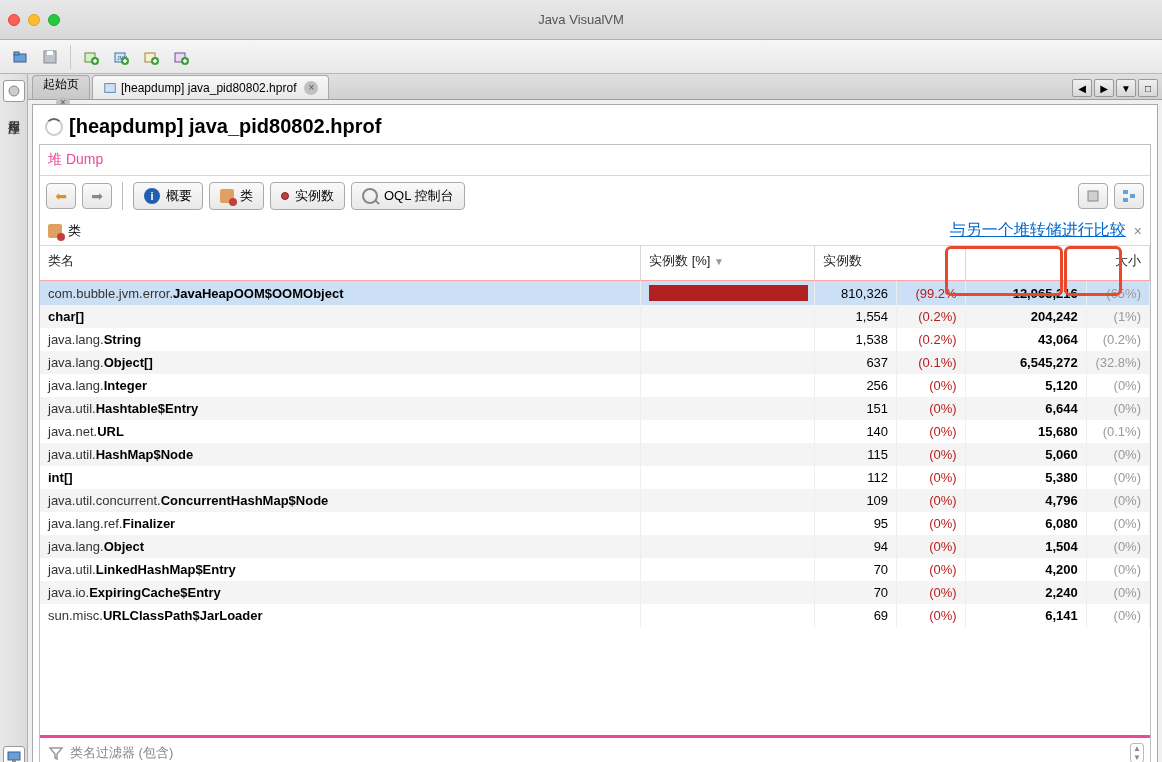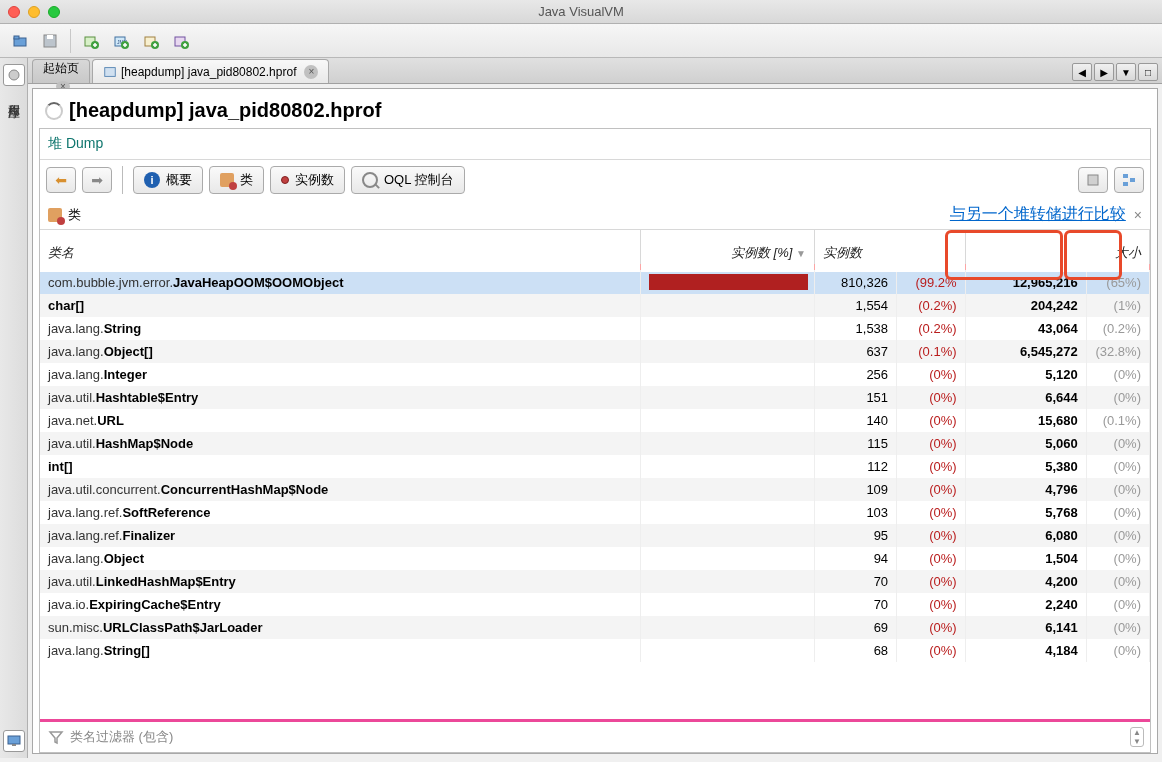--- a/index.html
+++ b/index.html
@@ -1,17 +1,17 @@
 <!DOCTYPE html>
 <html><head>
 <meta charset="utf-8">
 <style>
 * { box-sizing: border-box; margin: 0; padding: 0; }
 body { font-family: -apple-system, "Helvetica Neue", Arial, sans-serif; font-size: 13px; background: #f0f0f0; width: 1162px; height: 762px; overflow: hidden; }
-.titlebar { height: 24px; background: linear-gradient(#e8e8e8, #d8d8d8); display: flex; align-items: center; padding: 0 8px; position: relative; border-bottom: 1px solid #b0b0b0; }
+.titlebar { height: 40px; background: linear-gradient(#e8e8e8, #d8d8d8); display: flex; align-items: center; padding: 0 8px; position: relative; border-bottom: 1px solid #b0b0b0; }
 .traffic { display: flex; gap: 8px; }
 .light { width: 12px; height: 12px; border-radius: 50%; }
 .red { background: #ff5f56; border: 1px solid #e0443e; }
 .yellow { background: #ffbd2e; border: 1px solid #dea123; }
 .green { background: #27c93f; border: 1px solid #1aab29; }
 .wintitle { position: absolute; left: 0; right: 0; text-align: center; font-size: 13px; color: #555; }
 .toolbar { height: 34px; background: linear-gradient(#f6f6f6, #e8e8e8); border-bottom: 1px solid #b8b8b8; display: flex; align-items: center; padding: 0 6px; gap: 2px; }
 .tbtn { width: 28px; height: 24px; border: 1px solid transparent; border-radius: 3px; display: flex; align-items: center; justify-content: center; background: transparent; }
 .sep { width: 1px; height: 24px; background: #c8c8c8; margin: 0 4px; }
 .mainrow { display: flex; height: calc(100% - 62px); }
@@ -23,32 +23,32 @@
 .tab { height: 24px; padding: 0 10px; display: flex; align-items: center; border: 1px solid #a8a8a8; border-bottom: none; background: linear-gradient(#f8f8f8, #e8e8e8); border-radius: 4px 4px 0 0; margin-right: 2px; font-size: 12px; gap: 4px; }
 .tab.inactive { background: linear-gradient(#d8d8d8, #c8c8c8); flex-direction: column; }
 .tab .closex { width: 14px; height: 14px; border-radius: 50%; background: #c0c0c0; display: flex; align-items: center; justify-content: center; font-size: 10px; color: #555; margin-left: 4px; }
 .tabspacer { flex: 1; }
 .tabctrls { display: flex; gap: 2px; padding-bottom: 2px; }
 .tabctrl { width: 20px; height: 18px; border: 1px solid #999; background: linear-gradient(#f0f0f0,#d8d8d8); border-radius: 2px; display: flex; align-items: center; justify-content: center; font-size: 10px; }
 .panel { background: #fff; border: 1px solid #a8a8a8; margin: 4px; flex: 1; display: flex; flex-direction: column; overflow: hidden; }
 .ptitle { font-size: 20px; font-weight: bold; padding: 10px 12px 6px; display: flex; align-items: center; gap: 6px; }
 .spinner { width: 18px; height: 18px; border: 2px solid #ccc; border-top-color: #666; border-radius: 50%; }
 .subpanel { margin: 0 6px; border: 1px solid #c0c0c0; flex: 1; display: flex; flex-direction: column; overflow: hidden; }
-.subhead { padding: 6px 8px; font-size: 14px; color: #0f766e; border-bottom: 1px solid #d8d8d8; }
+.subhead { padding: 6px 8px; font-size: 14px; color: #ec4899; border-bottom: 1px solid #d8d8d8; }
 .btnrow { padding: 6px; display: flex; align-items: center; gap: 6px; }
 .navbtn { width: 30px; height: 26px; border: 1px solid #aaa; border-radius: 4px; background: linear-gradient(#fafafa,#e8e8e8); display: flex; align-items: center; justify-content: center; font-size: 14px; }
 .actbtn { height: 28px; padding: 0 10px; border: 1px solid #aaa; border-radius: 4px; background: linear-gradient(#fafafa,#e8e8e8); display: flex; align-items: center; gap: 6px; font-size: 13px; }
 .actbtn .dot { width: 8px; height: 8px; border-radius: 50%; }
 .btnspacer { flex: 1; }
 .innerhead { padding: 4px 8px; display: flex; align-items: center; border-bottom: 1px solid #d8d8d8; }
 .innerhead .link { color: #0066cc; text-decoration: underline; font-size: 16px; }
 .closex2 { margin-left: 8px; color: #888; font-size: 14px; }
 .tablewrap { flex: 1; overflow-y: auto; position: relative; }
 table { width: 100%; border-collapse: collapse; table-layout: fixed; }
-thead th { text-align: left; font-weight: normal; padding: 6px 8px 10px; border-right: 1px solid #d8d8d8; border-bottom: 6px solid #fca5a5; background: #fff; font-size: 13px; color: #222; position: sticky; top: 8px; font-style: italic; }
+thead th { text-align: left; font-weight: normal; padding: 6px 8px 10px; border-right: 1px solid #d8d8d8; border-bottom: 1px solid #fca5a5; background: #fff; font-size: 13px; color: #222; position: sticky; top: 0; }
 tbody td { padding: 4px 8px; border-right: 1px solid #eee; font-size: 13px; white-space: nowrap; overflow: hidden; }
 tbody tr:nth-child(even) { background: #f4f4f4; }
 tbody tr.selected { background: #cce0f5; }
 .col-name { width: 570px; }
 .col-bar { width: 165px; text-align: right; padding-right: 6px; }
 .col-inst { width: 78px; text-align: right; }
 .col-instp { width: 65px; text-align: right; color: #b91c1c; }
 .col-size { width: 115px; text-align: right; font-weight: bold; }
 .col-sizep { width: 60px; text-align: right; color: #999; }
 .bar { height: 16px; background: #b02020; }
@@ -222,21 +222,21 @@
                 <col class="col-name">
                 <col class="col-bar">
                 <col class="col-inst">
                 <col class="col-instp">
                 <col class="col-size">
                 <col class="col-sizep">
               </colgroup>
             <thead>
               <tr>
                 <th><span>类名</span></th>
-                <th style="text-align:right"><span>实例数 [%]</span> <span style="color:#999;font-size:10px">▼</span></th>
+                <th style="text-align:left"><span>实例数 [%]</span> <span style="color:#999;font-size:10px">▼</span></th>
                 <th colspan="2" style="text-align:left"><span>实例数</span></th>
                 <th colspan="2" style="text-align:right;font-weight:normal"><span>大小</span></th>
               </tr>
             </thead>
             <tbody id="tbody">
                 <tr class="selected">
                   <td class="col-name"><span class="pkg">com.bubble.jvm.error.</span><span class="cls">JavaHeapOOM$OOMObject</span></td>
                   <td class="col-bar">
                     <div class="bar" style="width:100%"></div>
                   </td>
@@ -311,28 +311,20 @@
                 </tr>
                 <tr>
                   <td class="col-name"><span class="pkg">java.util.concurrent.</span><span class="cls">ConcurrentHashMap$Node</span></td>
                   <td class="col-bar"></td>
                   <td class="col-inst">109</td>
                   <td class="col-instp">(0%)</td>
                   <td class="col-size">4,796</td>
                   <td class="col-sizep">(0%)</td>
                 </tr>
                 <tr>
-                  <td class="col-name"><span class="pkg">java.lang.ref.</span><span class="cls">SoftReference</span></td>
-                  <td class="col-bar"></td>
-                  <td class="col-inst">103</td>
-                  <td class="col-instp">(0%)</td>
-                  <td class="col-size">5,768</td>
-                  <td class="col-sizep">(0%)</td>
-                </tr>
-                <tr>
                   <td class="col-name"><span class="pkg">java.lang.ref.</span><span class="cls">Finalizer</span></td>
                   <td class="col-bar"></td>
                   <td class="col-inst">95</td>
                   <td class="col-instp">(0%)</td>
                   <td class="col-size">6,080</td>
                   <td class="col-sizep">(0%)</td>
                 </tr>
                 <tr>
                   <td class="col-name"><span class="pkg">java.lang.</span><span class="cls">Object</span></td>
                   <td class="col-bar"></td>
@@ -356,28 +348,20 @@
                   <td class="col-instp">(0%)</td>
                   <td class="col-size">2,240</td>
                   <td class="col-sizep">(0%)</td>
                 </tr>
                 <tr>
                   <td class="col-name"><span class="pkg">sun.misc.</span><span class="cls">URLClassPath$JarLoader</span></td>
                   <td class="col-bar"></td>
                   <td class="col-inst">69</td>
                   <td class="col-instp">(0%)</td>
                   <td class="col-size">6,141</td>
-                  <td class="col-sizep">(0%)</td>
-                </tr>
-                <tr>
-                  <td class="col-name"><span class="pkg">java.lang.</span><span class="cls">String[]</span></td>
-                  <td class="col-bar"></td>
-                  <td class="col-inst">68</td>
-                  <td class="col-instp">(0%)</td>
-                  <td class="col-size">4,184</td>
                   <td class="col-sizep">(0%)</td>
                 </tr>
               </tbody>
           </table>
         </div>
         <div class="filterrow">
           <svg class="icn" viewBox="0 0 16 16">
               <path d="M2 3h12l-5 6v5l-2-1v-4z" fill="none" stroke="#999" stroke-width="1.5"></path>
             </svg>
           <span>类名过滤器 (包含)</span>

